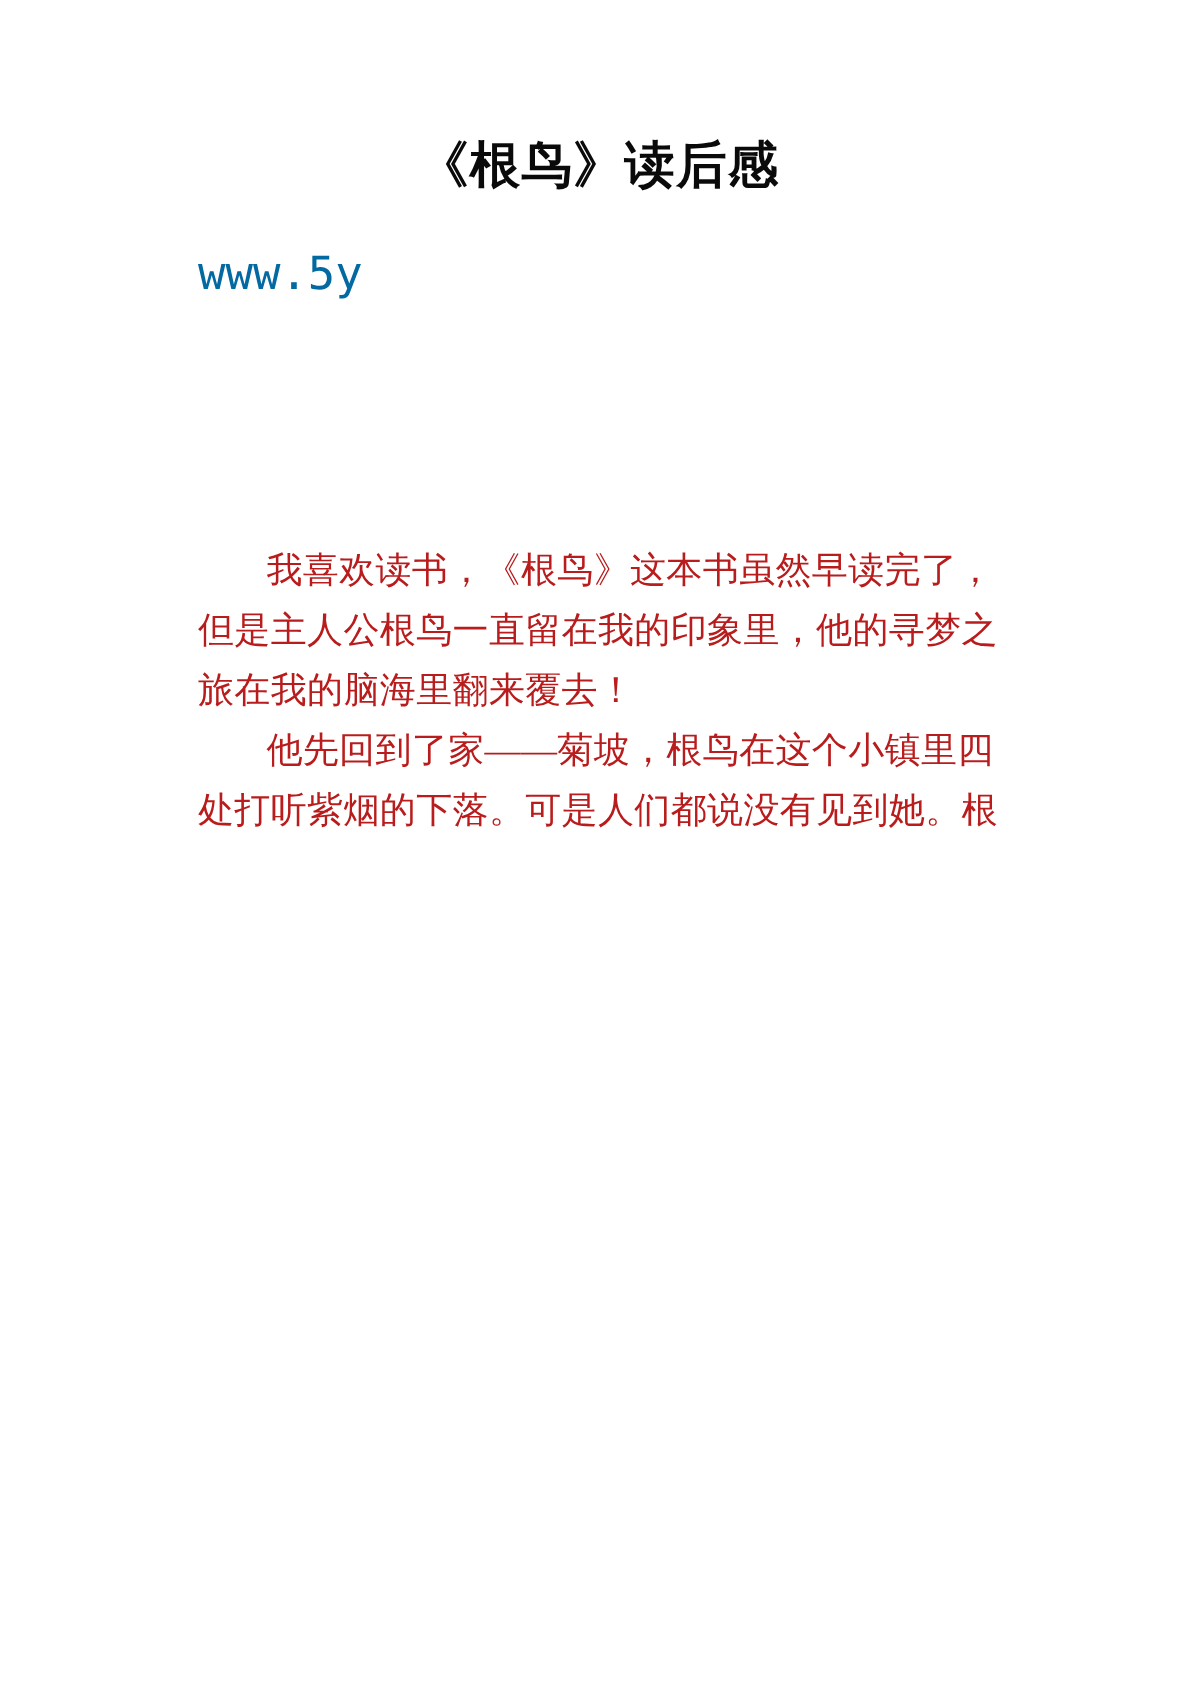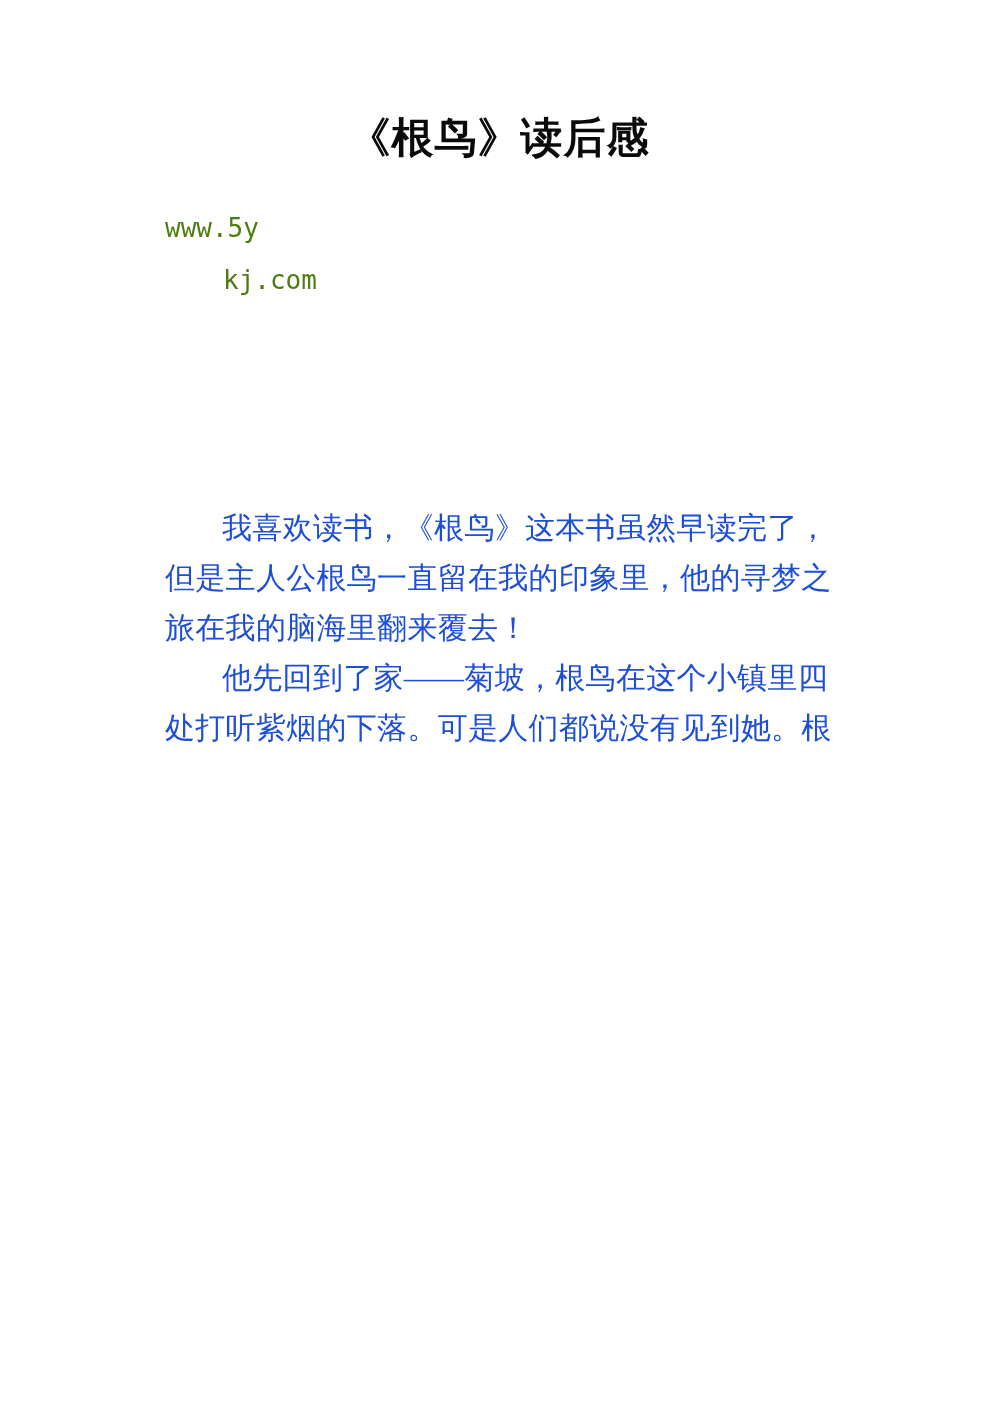--- a/index.html
+++ b/index.html
@@ -29,52 +29,51 @@
     font-weight: 700;
     font-size: 42px;
     line-height: 64px;
     color: #0a0a0a;
     letter-spacing: 1px;
   }
 
   
   .site-line {
     font-family: "DejaVu Sans Mono", "Liberation Mono", monospace;
-    font-size: 26px;
+    font-size: 38px;
     line-height: 52px;
-    color: #4d7c0f;
+    color: #0369a1;
   }
   .site-line.first { margin-top: 32px; }
   .site-line.second { margin-left: 58px; }
 
   
   .para {
     white-space: pre-line;
     font-size: 30px;
     line-height: 50px;
     letter-spacing: 0.3px;
-    color: #1d4ed8;
+    color: #b91c1c;
     text-indent: 57px; 
     width: 690px;
   }
   .para.p1 { margin-top: 197px; }
   .para.p2 { margin-top: 62px; }
   .para.p3 { }
 </style>
 </head>
 <body>
 
 <div class="page">
   <div class="content">
 
     <h1 class="doc-title">《根鸟》读后感</h1>
 
     <div class="site-line first">www.5y</div>
 
-    <div class="site-line second">kj.com</div>
 
     <div class="para p1">我喜欢读书，《根鸟》这本书虽然早读完了，
 但是主人公根鸟一直留在我的印象里，他的寻梦之
 旅在我的脑海里翻来覆去！</div>
 
 
     <div class="para p3">他先回到了家——菊坡，根鸟在这个小镇里四
 处打听紫烟的下落。可是人们都说没有见到她。根</div>
 
   </div>

